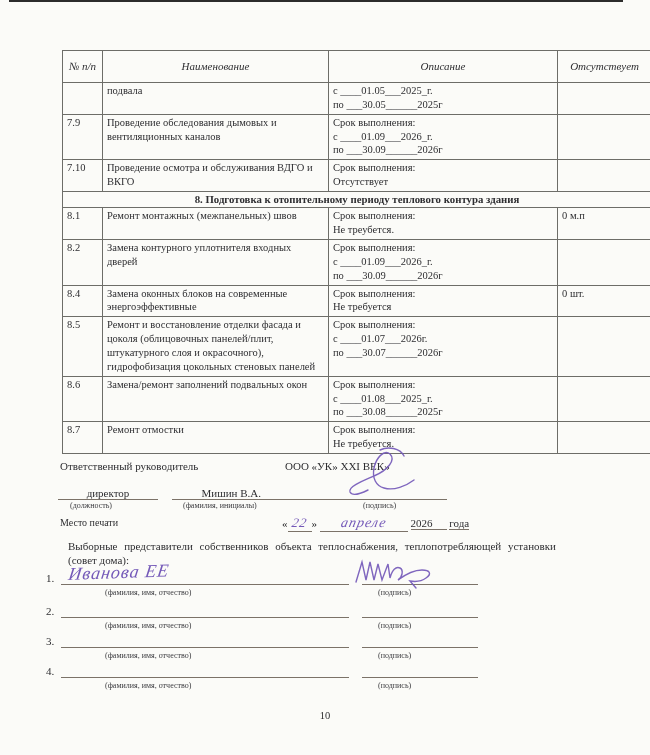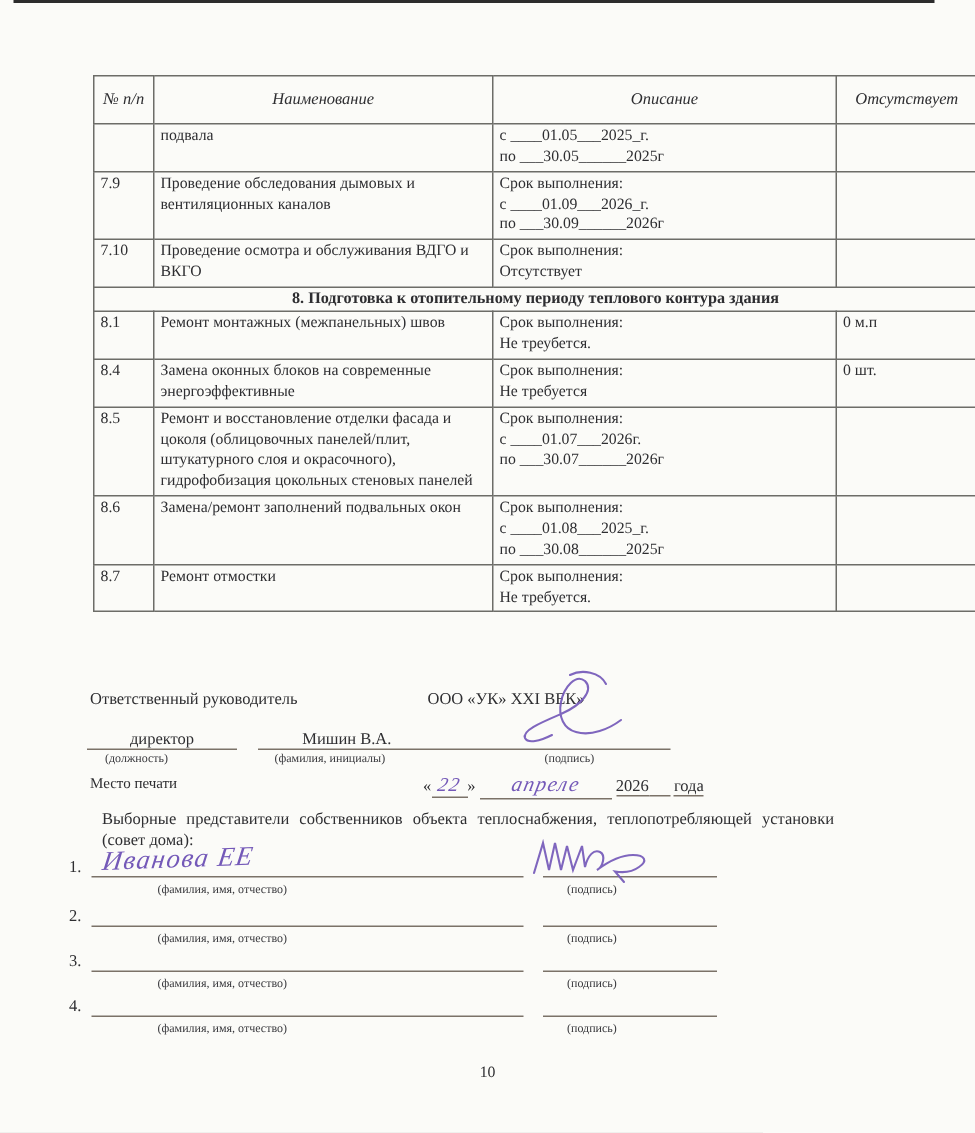--- a/index.html
+++ b/index.html
@@ -97,20 +97,30 @@
     <tr>
       <td class="c-num">8.1</td>
       <td class="c-name">Ремонт монтажных (межпанельных) швов</td>
       <td class="c-desc">
         <div class="desc-line">Срок выполнения:</div>
         <div class="desc-line">Не треубется.</div>
       </td>
       <td class="c-note">0 м.п</td>
     </tr>
 
+    <tr>
+      <td class="c-num">8.2</td>
+      <td class="c-name">Замена контурного уплотнителя входных дверей</td>
+      <td class="c-desc">
+        <div class="desc-line">Срок выполнения:</div>
+        <div class="desc-line">с ____01.09___2026_г.</div>
+        <div class="desc-line">по ___30.09______2026г</div>
+      </td>
+      <td class="c-note"></td>
+    </tr>
 
 
     <tr>
       <td class="c-num">8.4</td>
       <td class="c-name">Замена оконных блоков на современные энергоэффективные</td>
       <td class="c-desc">
         <div class="desc-line">Срок выполнения:</div>
         <div class="desc-line">Не требуется</div>
       </td>
       <td class="c-note">0 шт.</td>

